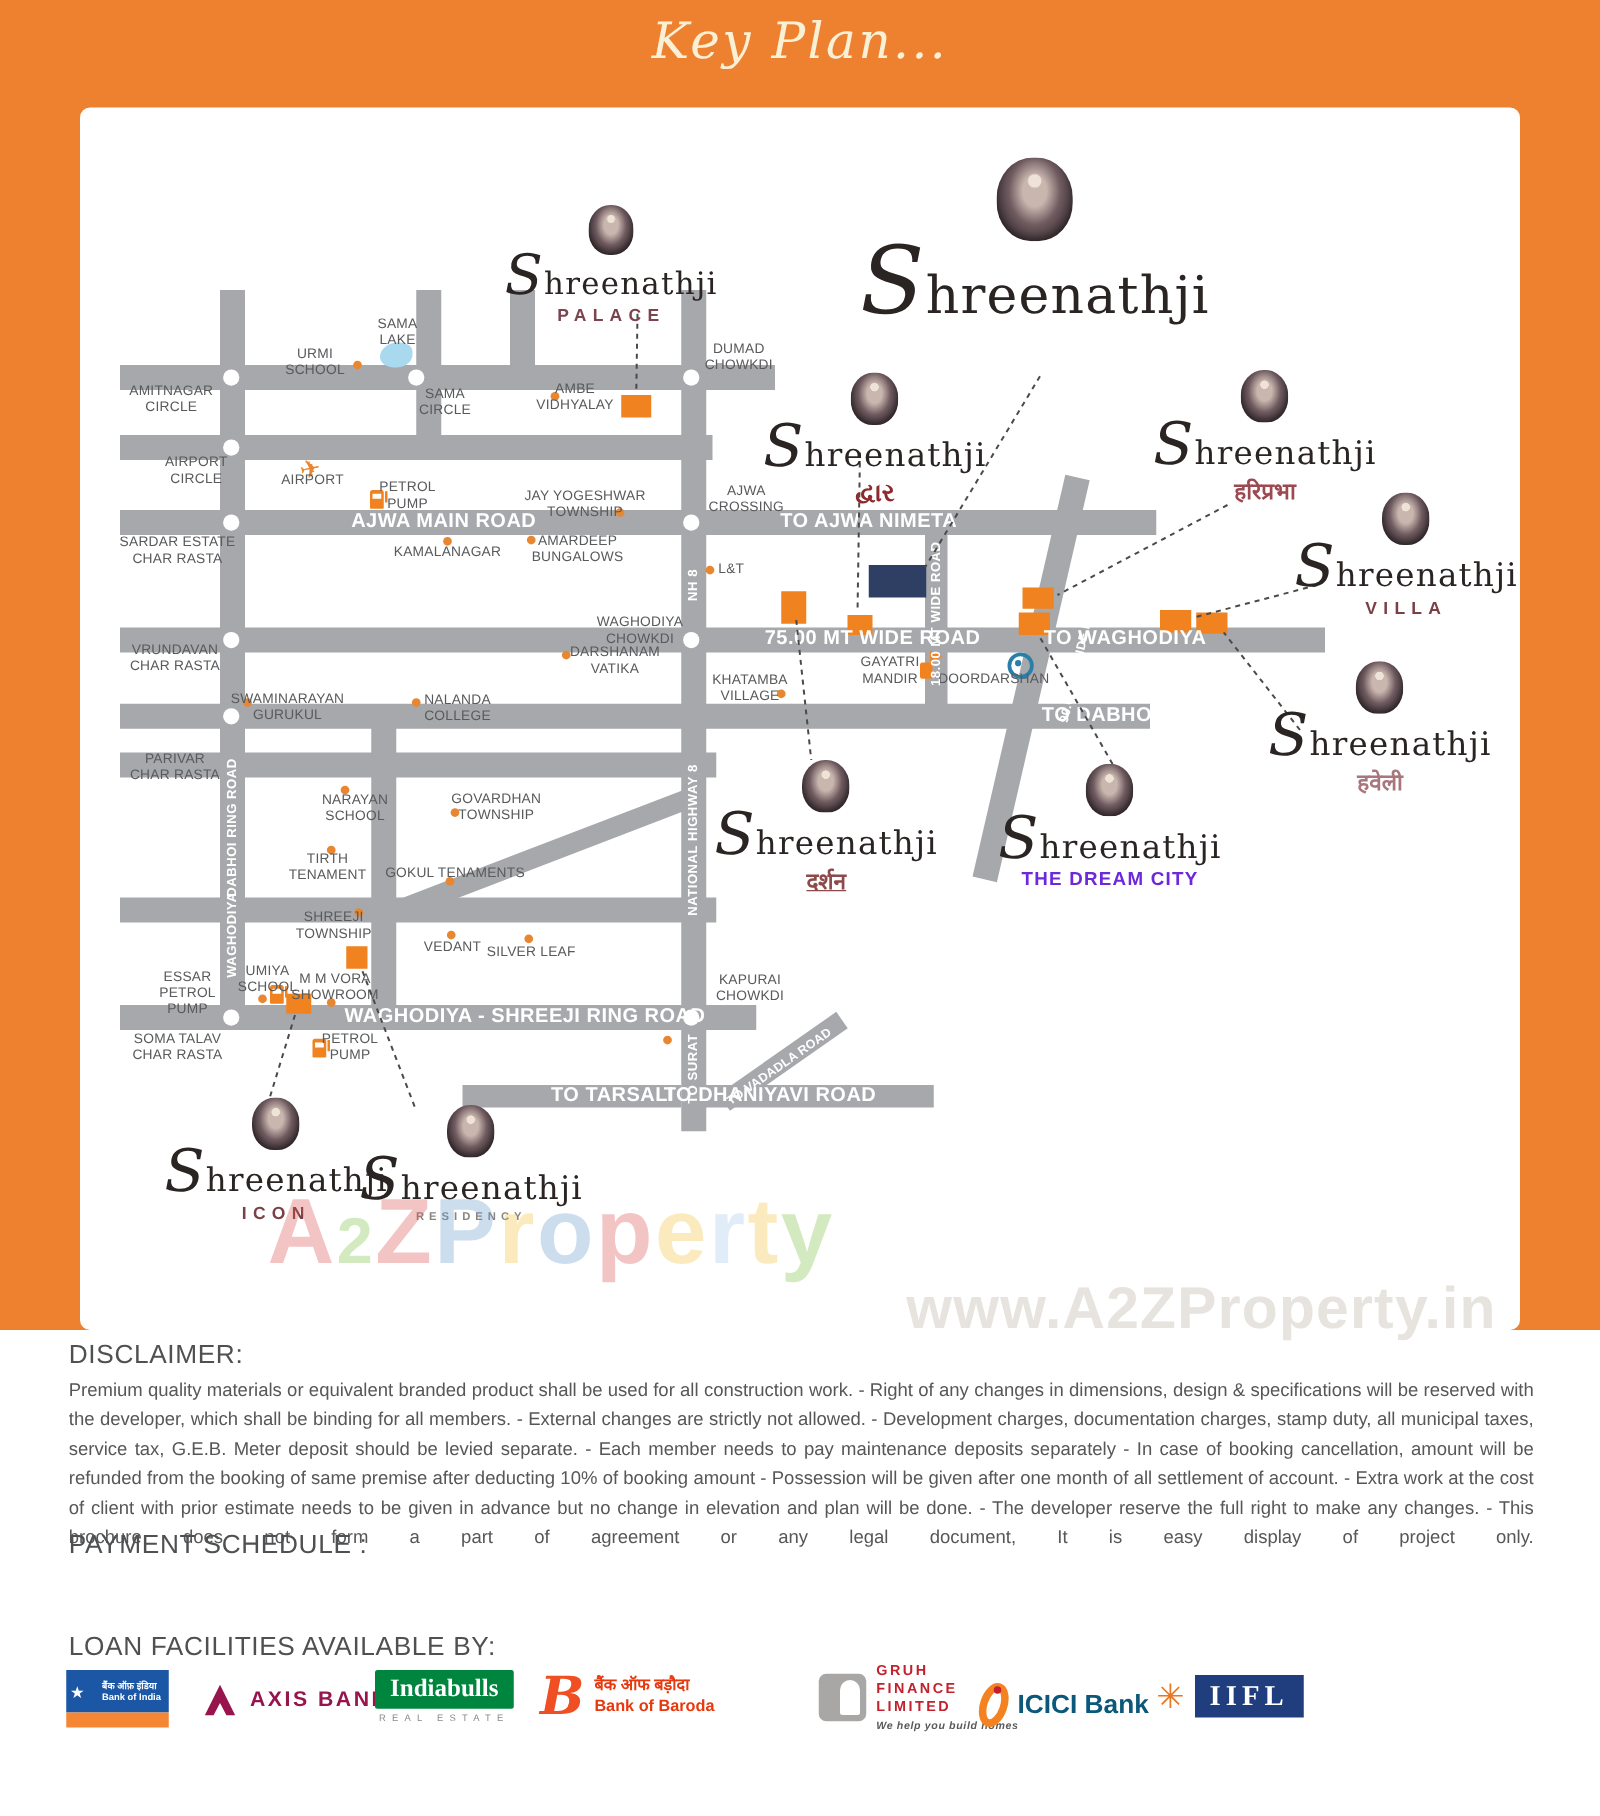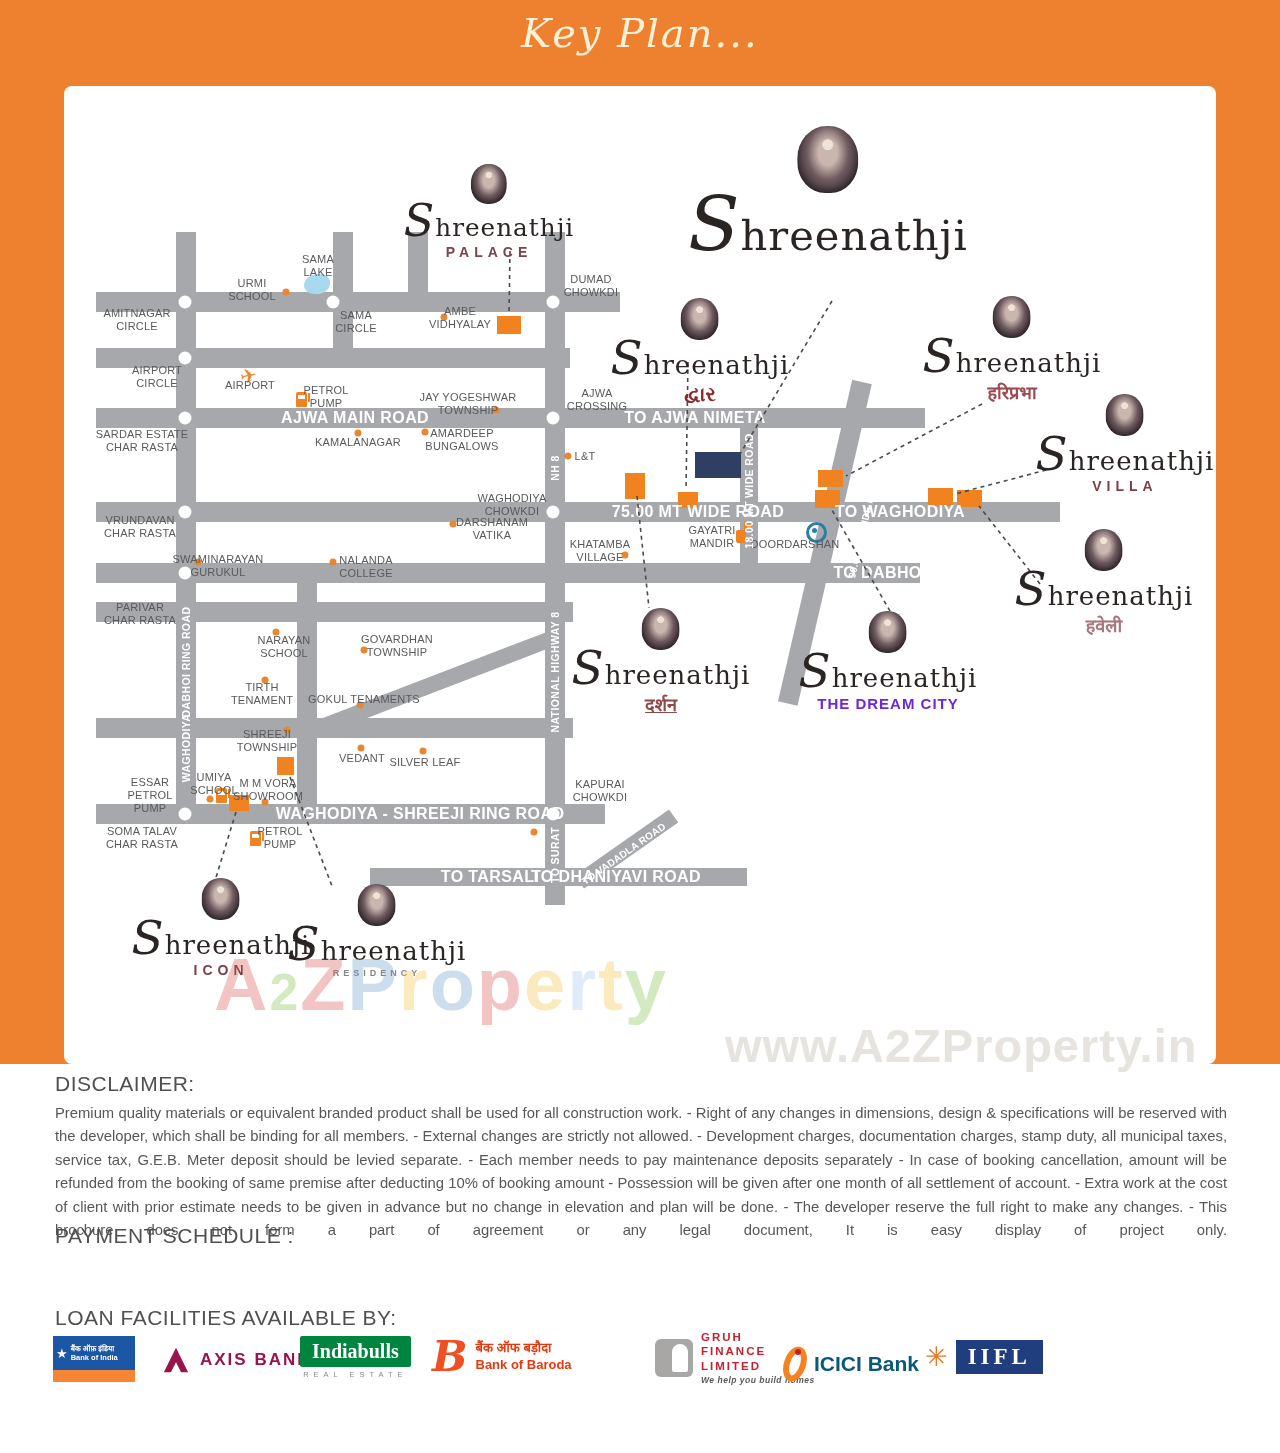--- a/index.html
+++ b/index.html
@@ -63,21 +63,21 @@
   .sec-h{position:absolute;left:55px;font-size:21px;color:#4f5052;letter-spacing:.5px;}
   .disc-body{position:absolute;left:55px;top:38px;width:1172px;font-size:14.8px;line-height:1.58;color:#565759;
        text-align:justify;text-align-last:justify;}
   .pay-row{position:absolute;left:55px;top:193px;font-size:18.5px;color:#414042;white-space:nowrap;}
   .pay-row .sep{color:#ee8130;margin:0 14px;}
   
   .bank{position:absolute;display:flex;align-items:center;}
   .boi{flex-direction:column;width:82px;}
   .boi-top{display:flex;align-items:center;gap:3px;background:#1b57a5;color:#fff;width:100%;height:34px;padding:2px 3px;box-sizing:border-box;}
   .boi-star{color:#fff;font-size:13px;}
-  .boi-txt{font-size:7.5px;line-height:1.25;font-weight:bold;}
+  .boi-txt{font-size:7.5px;line-height:1.25;font-weight:bold;margin-left:11px;}
   .boi-stripe{width:100%;height:12px;background:#f58634;}
   .axis{gap:8px;}
   .axis-txt{font-size:17px;font-weight:bold;color:#97144d;letter-spacing:2px;}
   .ib{flex-direction:column;}
   .ib-box{background:#00853e;color:#fff;font-family:"Liberation Serif",serif;font-weight:bold;
           font-size:20px;padding:4px 12px;border-radius:2px;}
   .ib-sub{font-size:7.5px;color:#8a8a8a;letter-spacing:5px;margin-top:3px;}
   .bob{gap:8px;}
   .bob-b{font-size:42px;font-weight:bold;font-style:italic;color:#f04e23;line-height:1;font-family:"DejaVu Serif",serif;}
   .bob-txt{font-size:13px;font-weight:bold;color:#e8380d;line-height:1.3;}
@@ -218,21 +218,21 @@
       <div class="lm p" style="left: 521px; top: 370px;">L&amp;T</div>
       <div class="lm p" style="left: 448px; top: 419px;">WAGHODIYA
 CHOWKDI</div>
       <div class="lm p" style="left: 536px; top: 465px;">KHATAMBA
 VILLAGE</div>
       <div class="lm p" style="left: 648px; top: 451px;">GAYATRI
 MANDIR</div>
       <div class="lm p" style="left: 731px; top: 458px;">DOORDARSHAN</div>
       <div class="lm p" style="left: 428px; top: 443px;">DARSHANAM
 VATIKA</div>
-      <div class="lm p" style="left: 154px; top: 480px;">SWAMINARAYAN
+      <div class="lm p" style="left: 166px; top: 480px;">SWAMINARAYAN
 GURUKUL</div>
       <div class="lm p" style="left: 302px; top: 481px;">NALANDA
 COLLEGE</div>
       <div class="lm p" style="left: 220px; top: 561px;">NARAYAN
 SCHOOL</div>
       <div class="lm p" style="left: 333px; top: 560px;">GOVARDHAN
 TOWNSHIP</div>
       <div class="lm p" style="left: 198px; top: 608px;">TIRTH
 TENAMENT</div>
       <div class="lm p" style="left: 300px; top: 613px;">GOKUL TENAMENTS</div>

